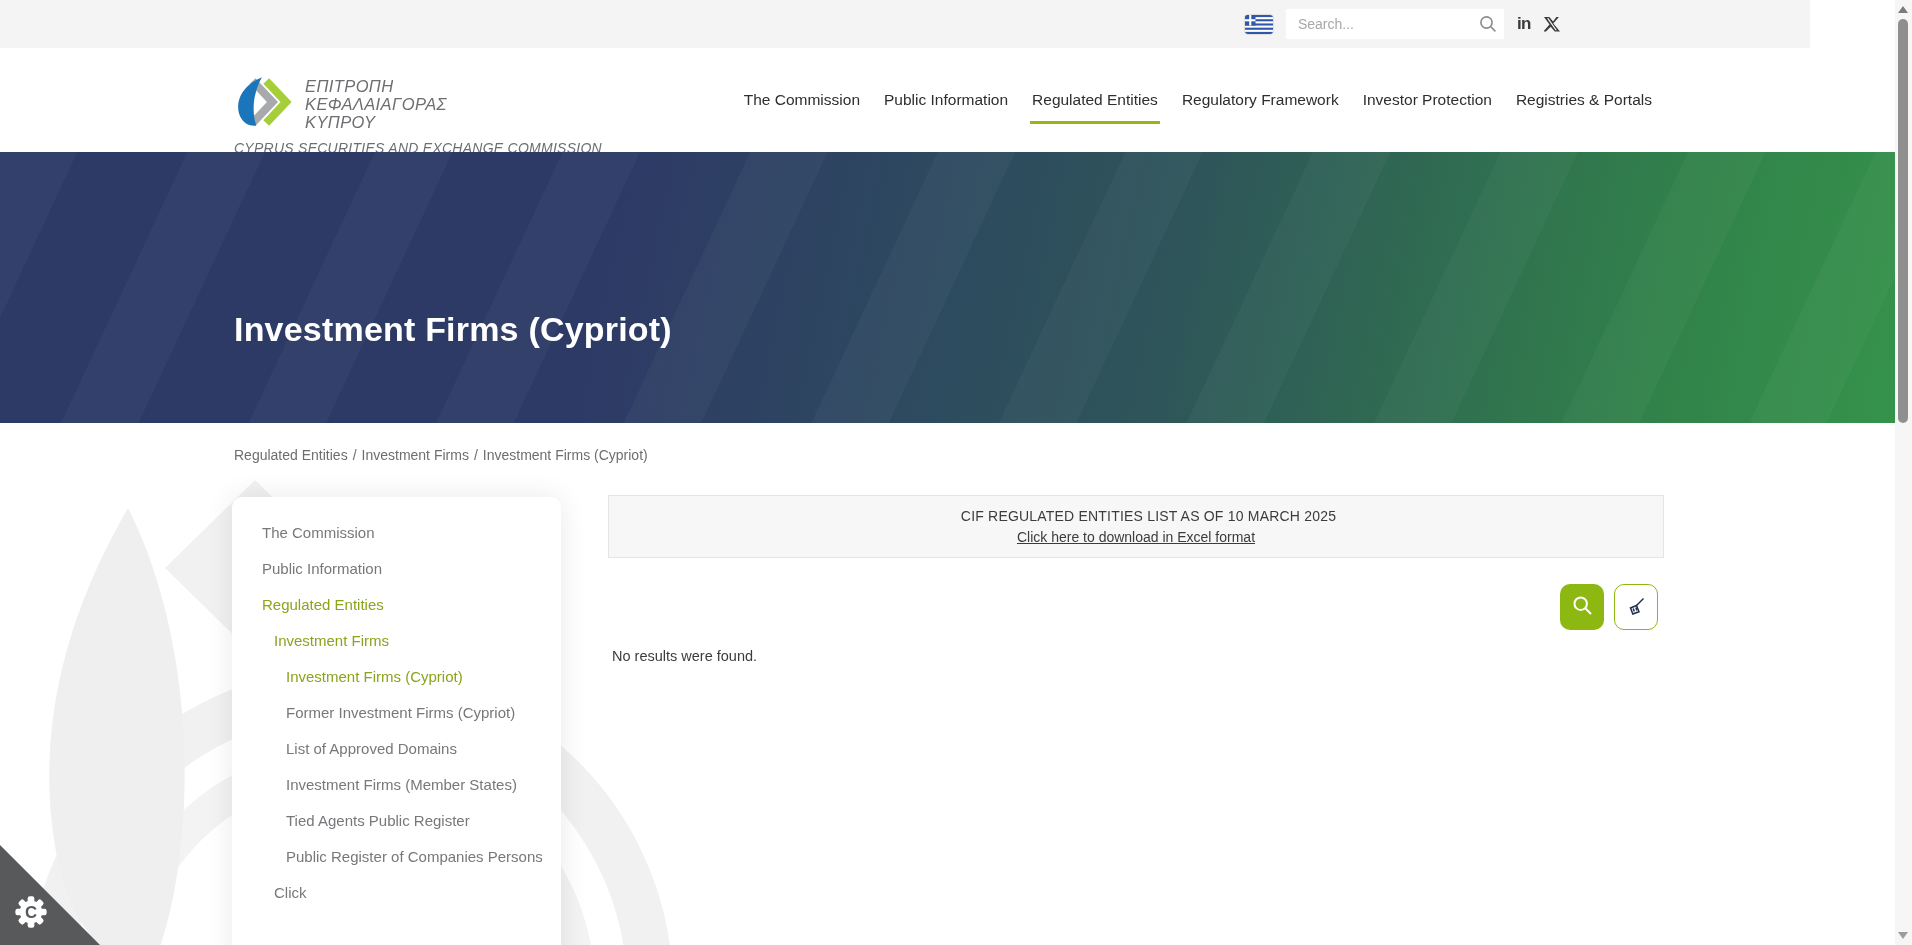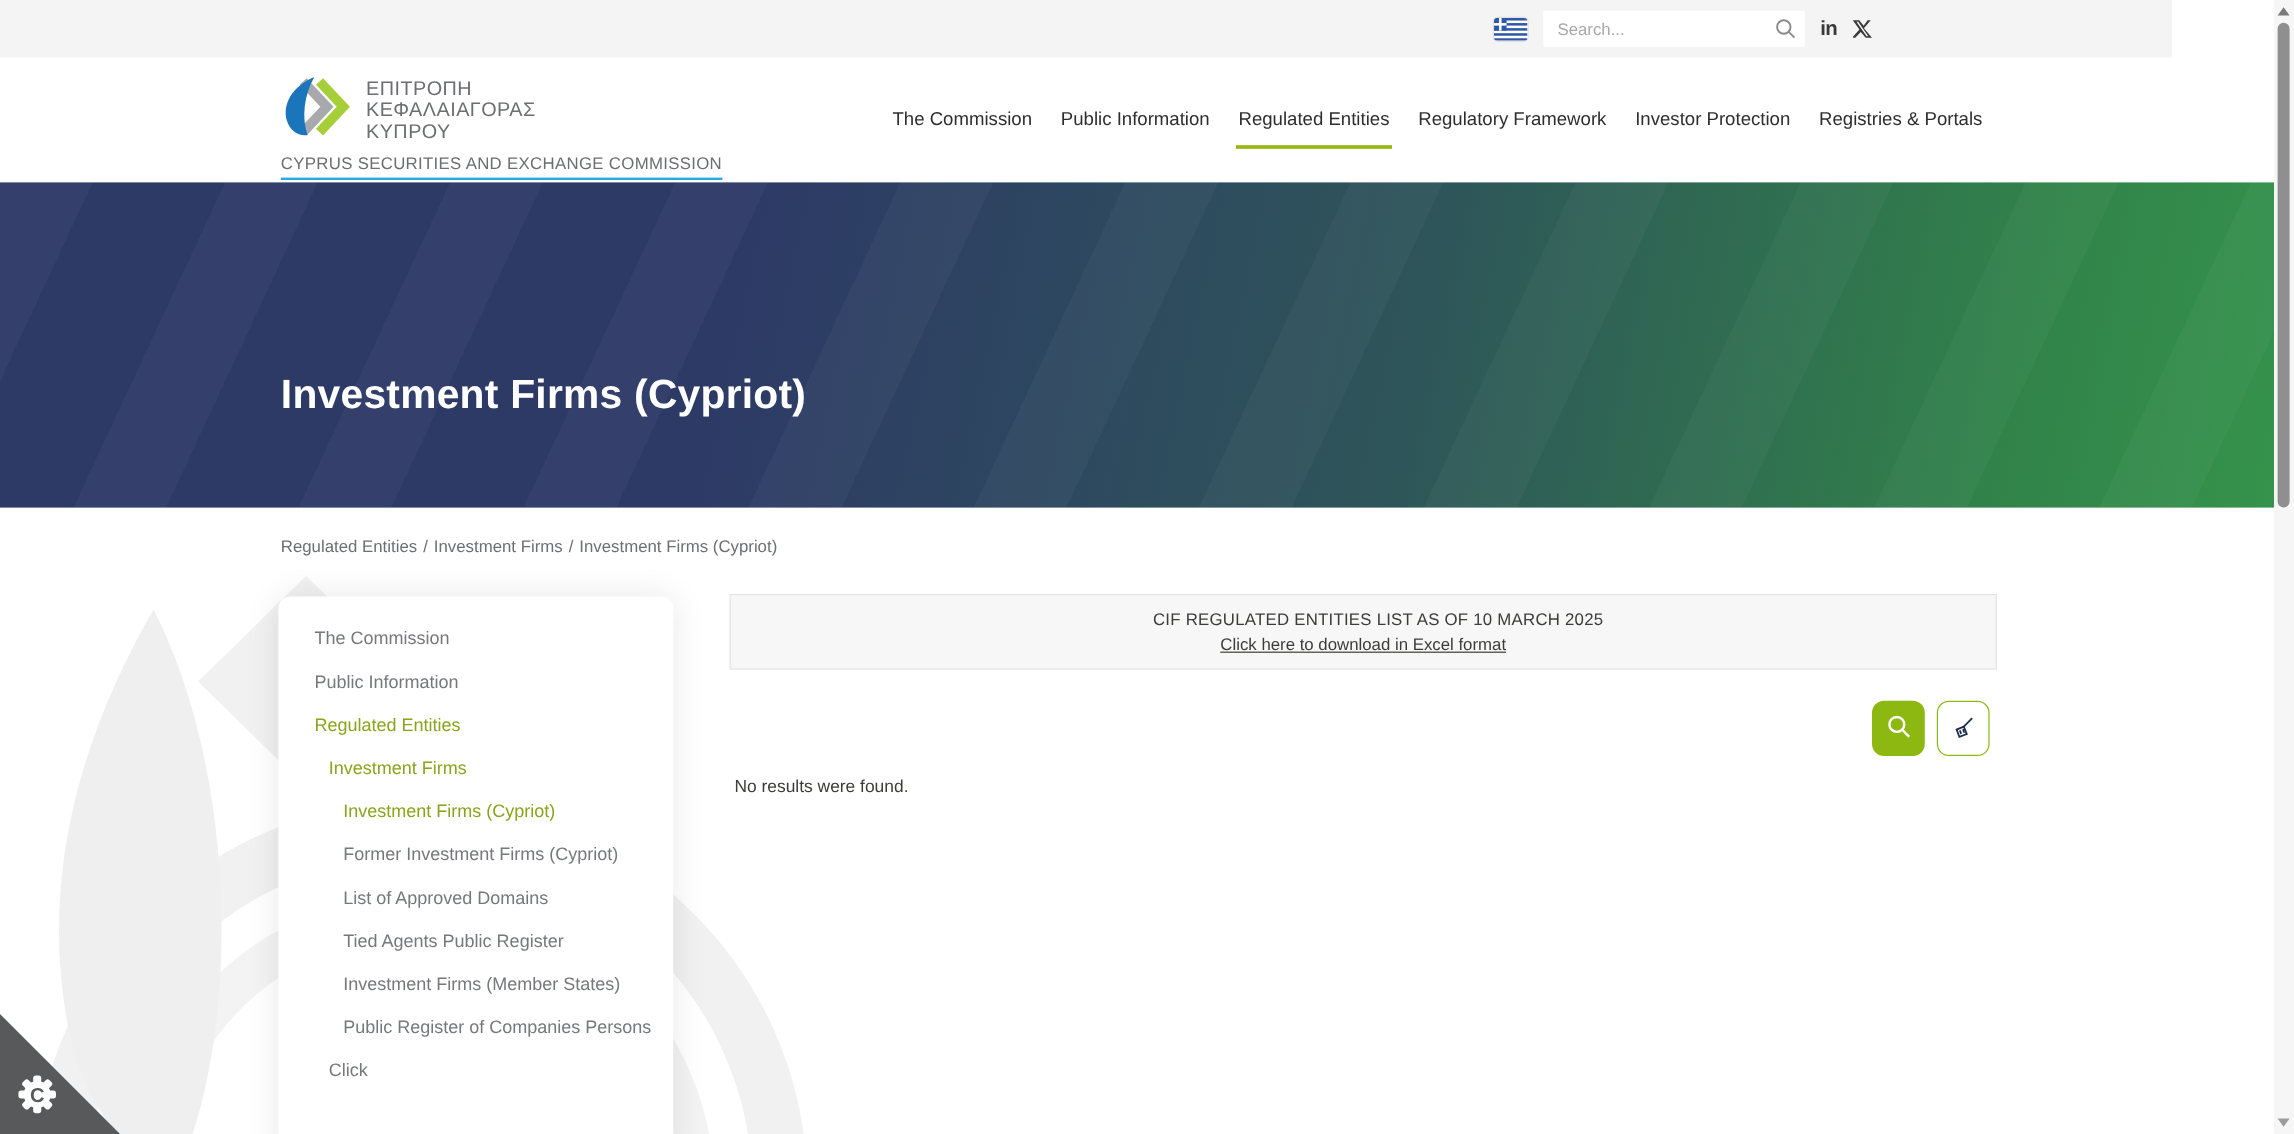--- a/index.html
+++ b/index.html
@@ -15,21 +15,21 @@
   .flag { width:28px; height:19px; border-radius:3px; overflow:hidden; display:inline-block; box-shadow:0 0 0 1px rgba(0,0,0,0.08); cursor:pointer; flex:none; }
   .topbar-search { position:relative; width:218px; height:30px; background:#fff; flex:none; }
   .topbar-search input { width:100%; height:100%; border:none; outline:none; padding:0 34px 0 12px; font-size:14px; color:#333; font-family:inherit; background:transparent; }
   .topbar-search input::placeholder { color:#a8a8a8; }
   .topbar-mag { position:absolute; right:7px; top:6px; width:18px; height:18px; cursor:pointer; }
   .linkedin { font-weight:bold; font-size:17px; color:#3a3a3a; letter-spacing:-0.5px; cursor:pointer; }
   .xicon { width:16px; height:16px; cursor:pointer; display:inline-block; }
 
   
   .header { position:absolute; top:48px; left:0; width:1912px; height:104px; background:#fff; }
-  .logo { position:absolute; left:234px; top:11px; cursor:pointer; }
+  .logo { position:absolute; left:234px; top:24px; cursor:pointer;font-style:italic; }
   .logo-row { display:flex; align-items:center; gap:9px; }
   .logo-lines { color:var(--logo-gray); font-size:16.5px; line-height:18px; letter-spacing:0.4px; }
   .logo-sub { margin-top:4px; font-size:14px; color:var(--logo-gray); letter-spacing:0.26px; border-bottom:2px solid var(--logo-cyan); padding-bottom:4px; white-space:nowrap; }
   .nav { position:absolute; right:260px; top:0; height:104px; display:flex; align-items:center; gap:24px; }
   .nav-item { position:relative; font-size:15.5px; color:var(--text-dark); cursor:pointer; white-space:nowrap; }
   .nav-item.active::after { content:""; position:absolute; left:-2px; right:-2px; bottom:-15px; height:3px; background:var(--underline-green); }
 
   
   .hero { position:absolute; top:152px; left:0; width:1912px; height:271px;
     background:linear-gradient(102deg,var(--hero-navy) 0%,var(--hero-navy) 32%,#2e5659 62%,#31814a 86%,var(--hero-green) 100%); }
@@ -162,22 +162,22 @@
   </svg>
 
   <aside class="side-card">
       <div class="side-item l0">The Commission</div>
       <div class="side-item l0">Public Information</div>
       <div class="side-item l0 active">Regulated Entities</div>
       <div class="side-item l1 active">Investment Firms</div>
       <div class="side-item l2 active">Investment Firms (Cypriot)</div>
       <div class="side-item l2">Former Investment Firms (Cypriot)</div>
       <div class="side-item l2">List of Approved Domains</div>
+      <div class="side-item l2">Investment Firms (Member States)</div>
       <div class="side-item l2">Tied Agents Public Register</div>
-      <div class="side-item l2">Investment Firms (Member States)</div>
       <div class="side-item l2">Public Register of Companies Persons</div>
       <div class="side-item l1">Click</div>
     </aside>
 
   <div class="notice">
     <div class="notice-title">CIF REGULATED ENTITIES LIST AS OF 10 MARCH 2025</div>
     <a class="notice-link">Click here to download in Excel format</a>
   </div>
 
   <button class="btn-search">

